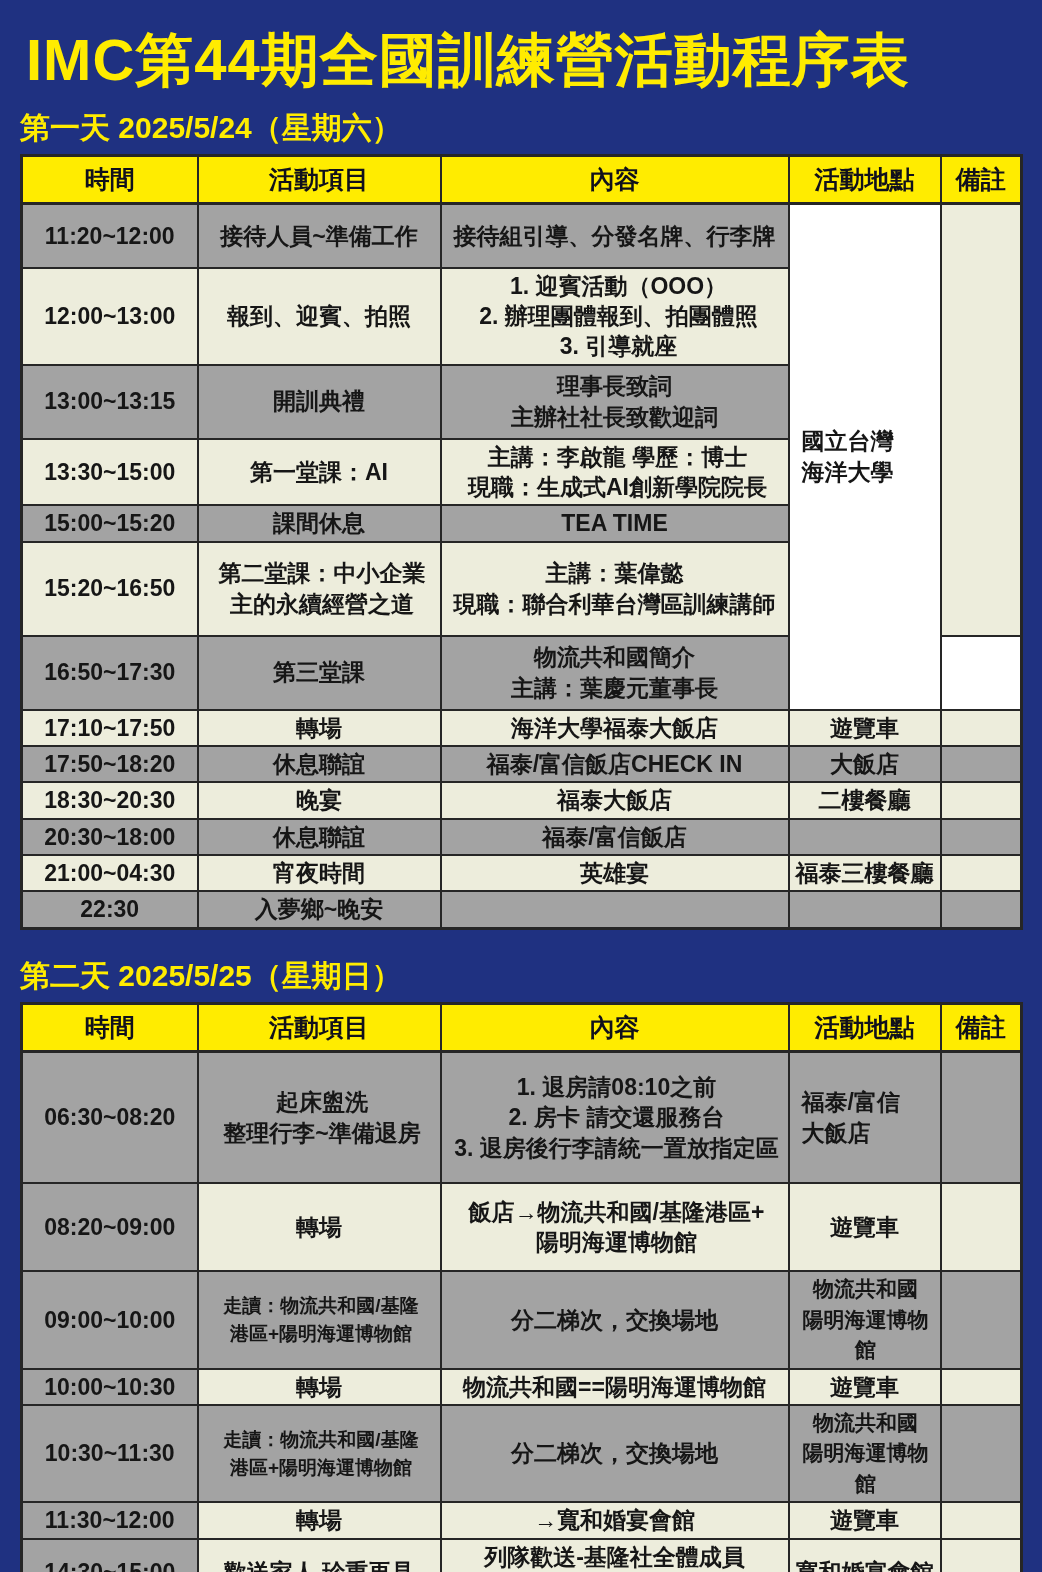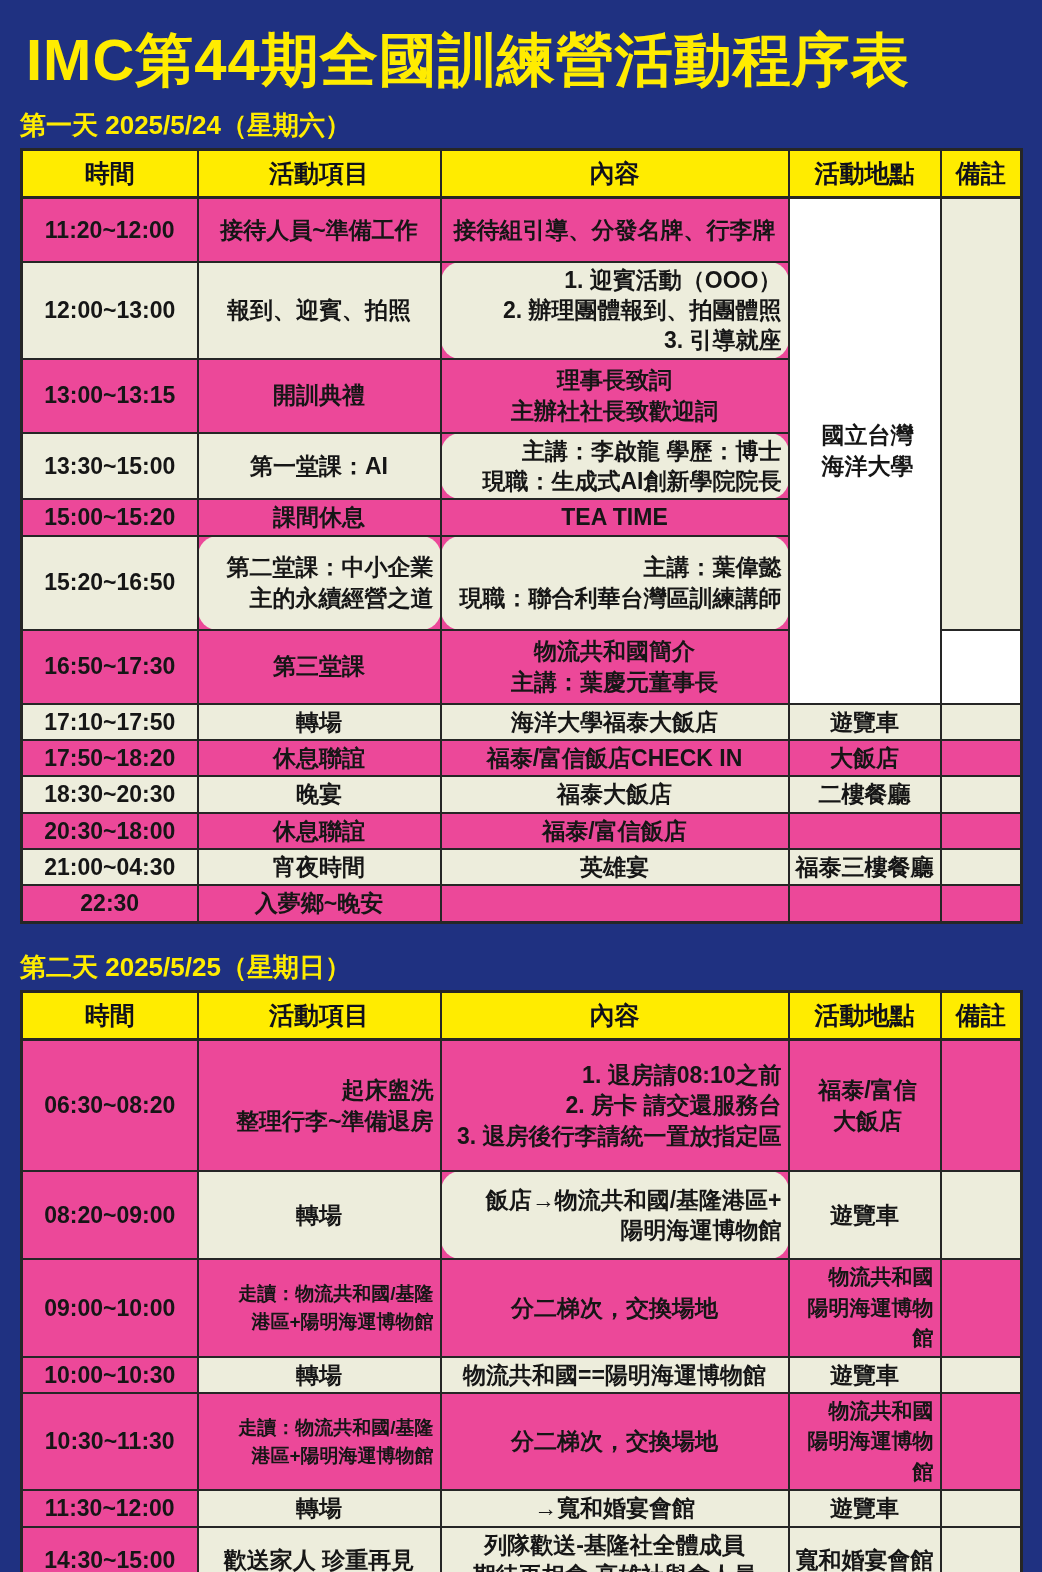--- a/index.html
+++ b/index.html
@@ -17,27 +17,27 @@
     box-sizing:border-box;
   }
   .page{padding:22px 22px 0 20px;box-sizing:border-box;}
   .title{
     color:var(--yellow);
     font-size:58px;font-weight:800;letter-spacing:1px;
     margin:0 0 8px 6px;white-space:nowrap;
   }
   .day-heading{
     color:var(--yellow);
-    font-size:26px;font-weight:700;
+    font-size:30px;font-weight:700;
     margin:0 0 5px 0;
   }
   .day-heading.second{margin-top:26px;}
   table.sched{
     border-collapse:collapse;table-layout:fixed;width:1000px;
-    background:#ec4899;border:3px solid var(--line);
+    background:#a3a3a3;border:3px solid var(--line);
   }
   .sched td,.sched th{
     border:2px solid var(--line);
     vertical-align:middle;text-align:center;
     white-space:pre-line;
     font-weight:700;color:var(--ink);
     font-size:23px;line-height:1.32;
     padding:2px 6px;box-sizing:border-box;
     overflow:hidden;
   }
@@ -47,23 +47,23 @@
     border-bottom:3px solid var(--line);
   }
   .col-time{width:176px;}
   .col-act{width:243px;}
   .col-con{width:348px;}
   .col-loc{width:152px;}
   .col-rem{width:81px;}
   tr.cream td{background:var(--cream);}
   td.c{background:var(--cream);}
   td.w{background:#ffffff;}
-  td.left{text-align:right;border-radius:20px;}
+  td.left{text-align:center;}
   td.small{font-size:19px;line-height:1.45;}
-  td.loc-left{text-align:center;padding-left:12px;}
+  td.loc-left{text-align:left;padding-left:12px;}
 </style>
 </head>
 <body>
 
 <div class="page">
 
   <h1 class="title">IMC第44期全國訓練營活動程序表</h1>
 
   <div class="day-heading">第一天 2025/5/24（星期六）</div>
 

